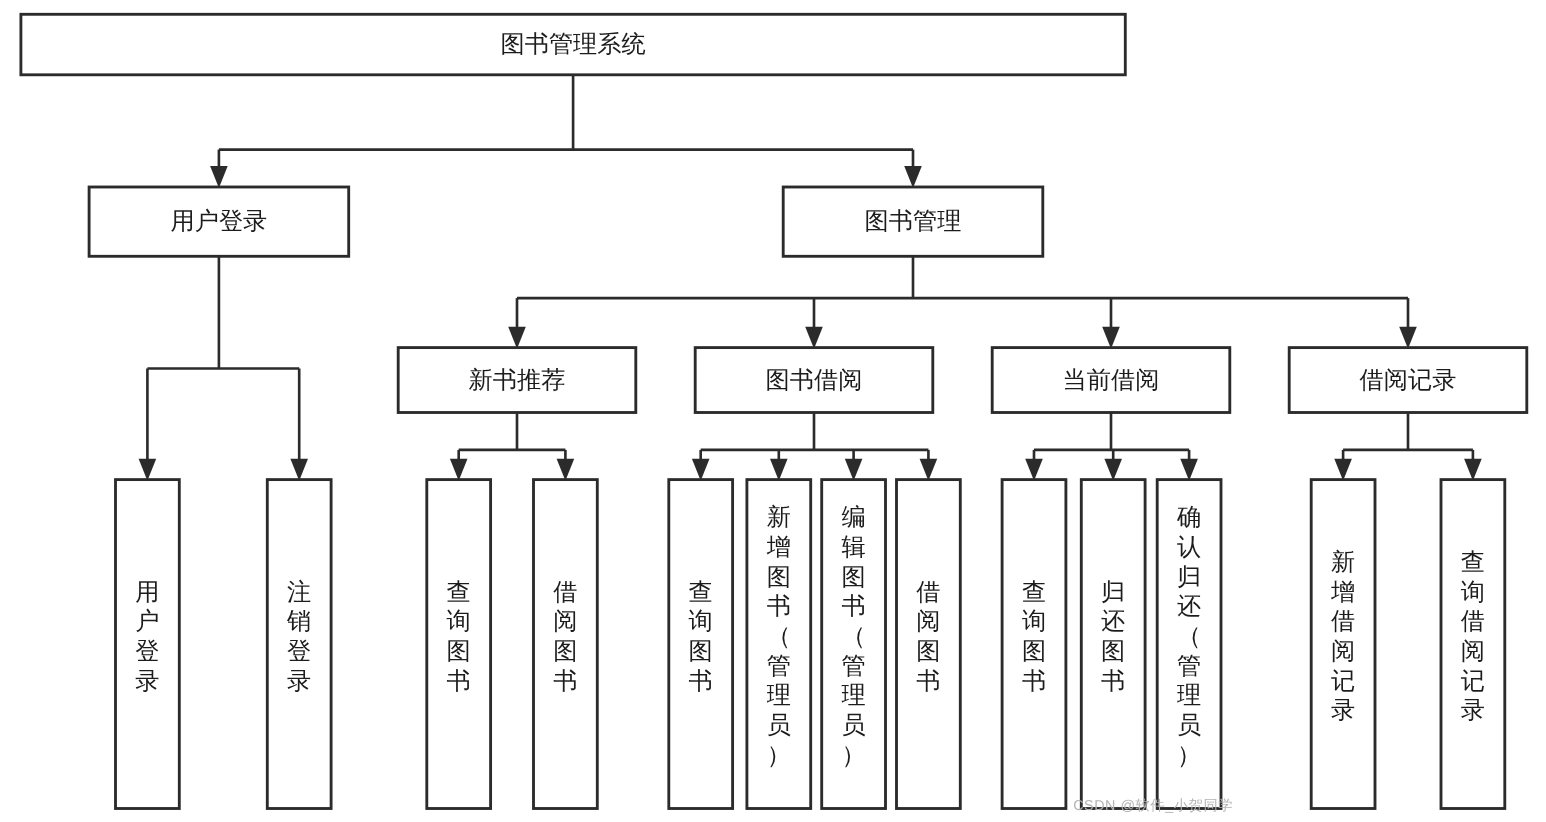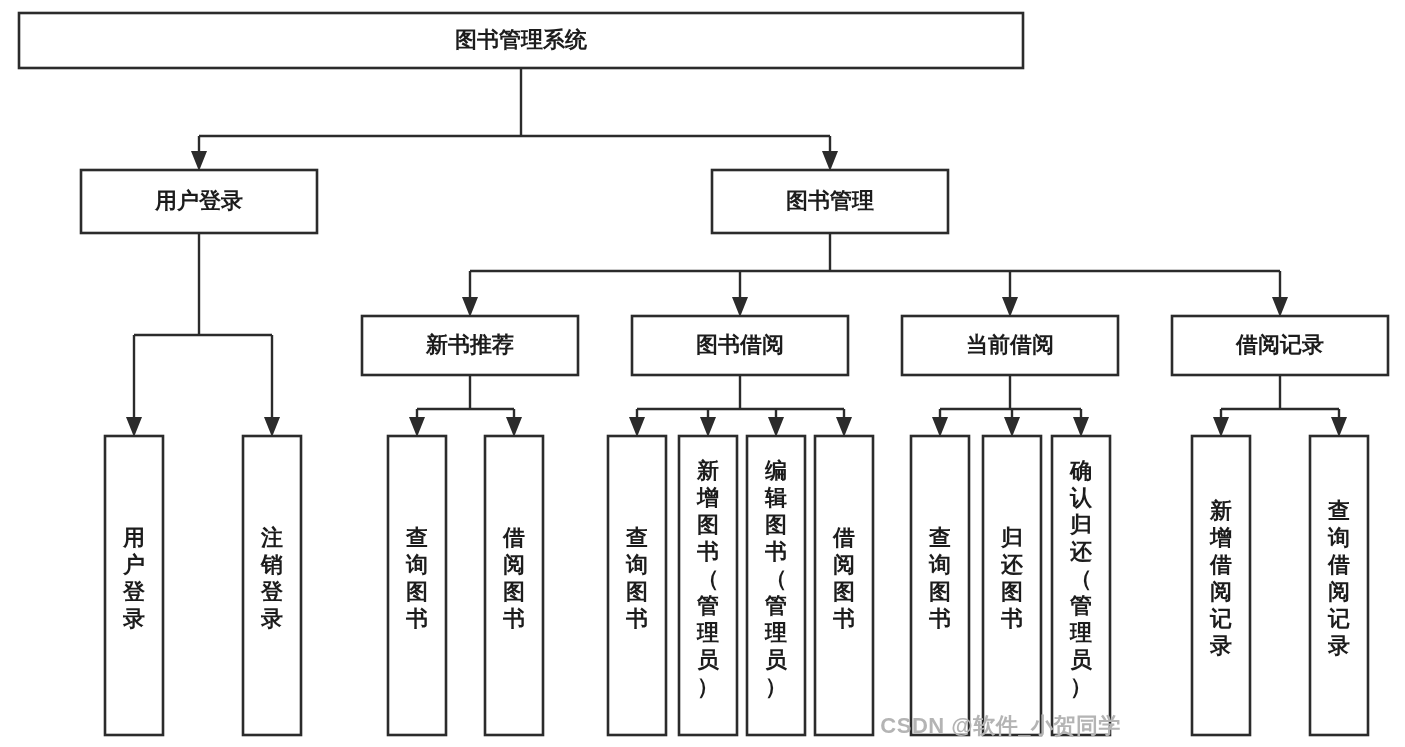--- a/index.html
+++ b/index.html
@@ -11,21 +11,20 @@
     width: 1405px;
     height: 747px;
     font-family: "Liberation Sans", "DejaVu Sans", sans-serif;
     overflow: hidden;
     position: relative;
   }
   #diagram-root {
     position: relative;
     width: 1131px;
     height: 747px;
-    font-weight: bold;
   }
   svg.diagram {
     position: absolute;
     top: 0;
     left: 0;
     width: 1405px;
     height: 747px;
   }
   .node-rect {
     fill: #ffffff;
@@ -52,21 +51,21 @@
   }
   .edge-arrow {
     fill: #2b2b2b;
     stroke: none;
   }
   .watermark {
     position: absolute;
     right: 10px;
     bottom: 6px;
     font-family: "Liberation Sans", "DejaVu Sans", sans-serif;
-    font-size: 22px;
+    font-size: 13px;
     color: #b4b4b4;
     letter-spacing: 0.5px;
     white-space: nowrap;
     user-select: none;
   }
 </style>
 </head>
 <body>
 
 <div id="diagram-root">

